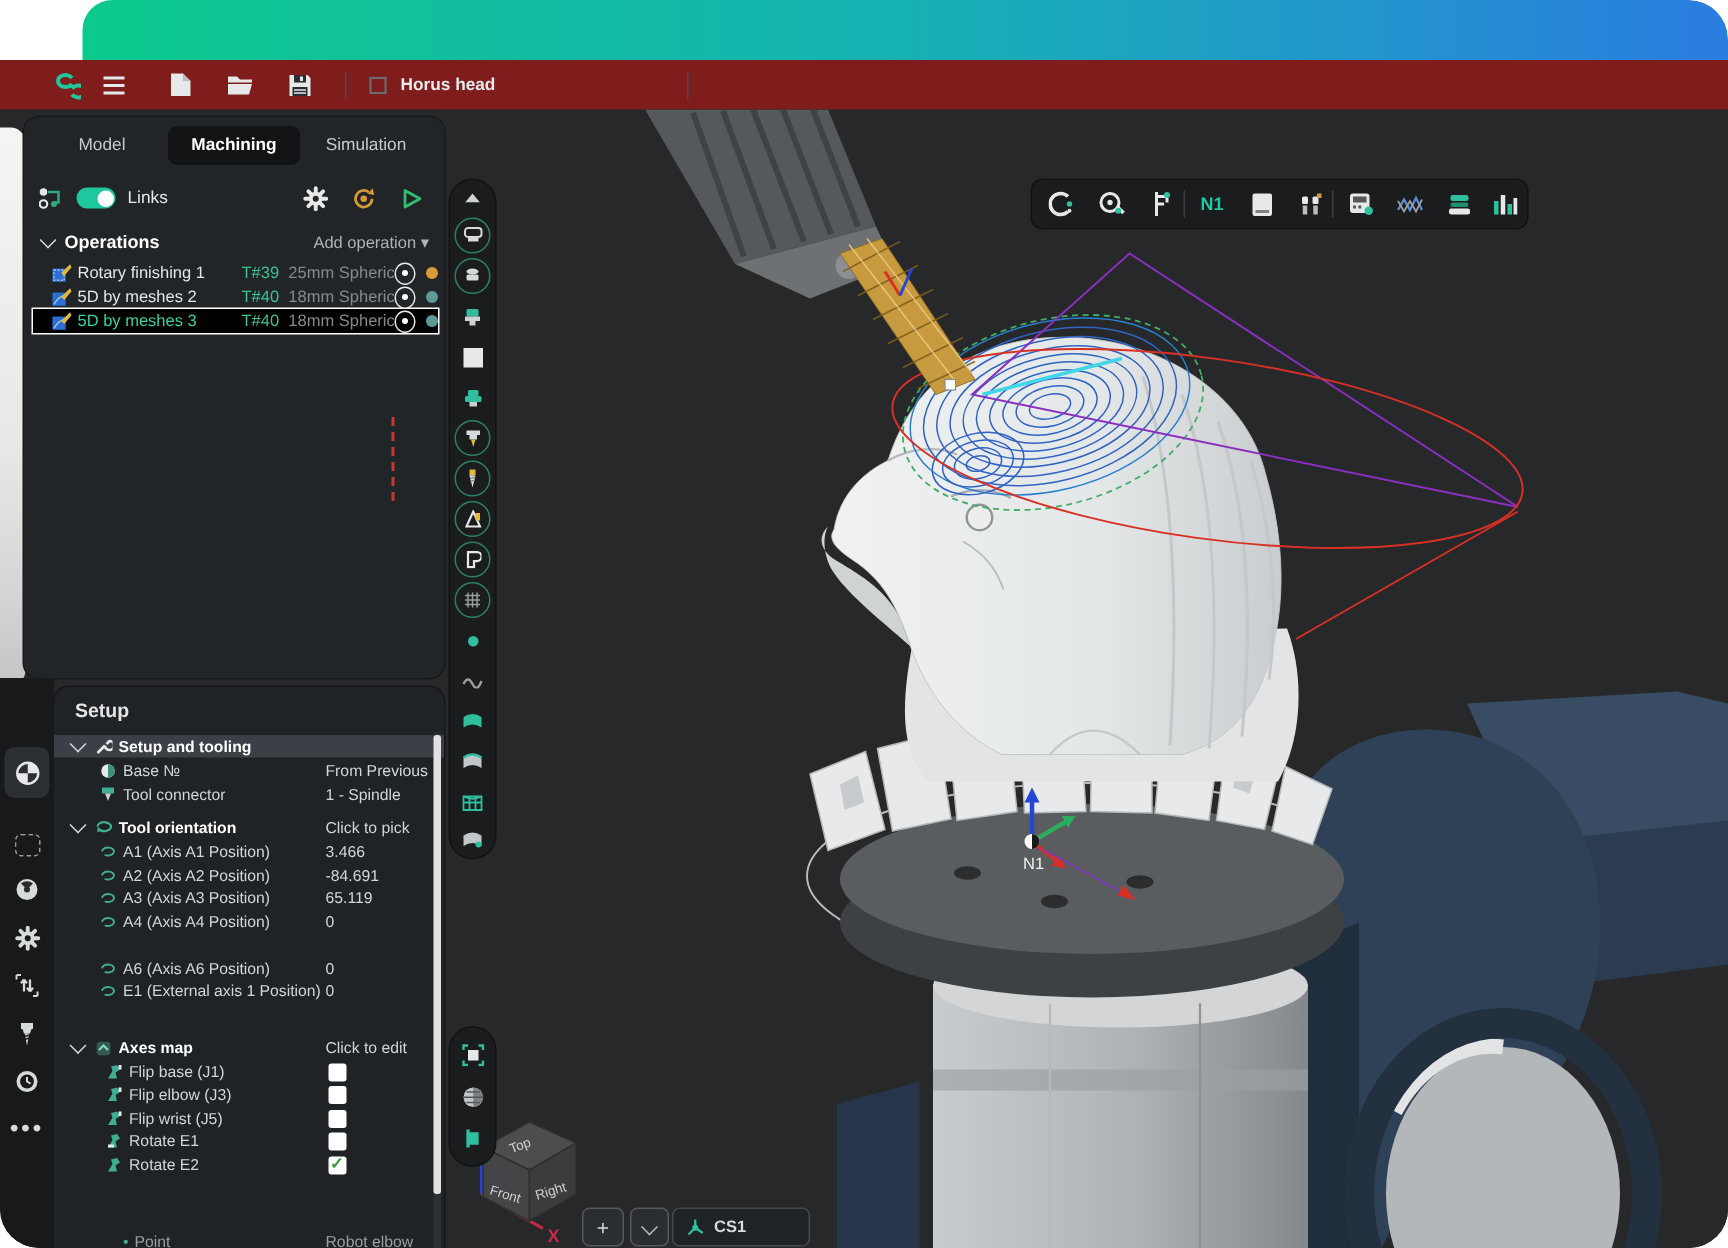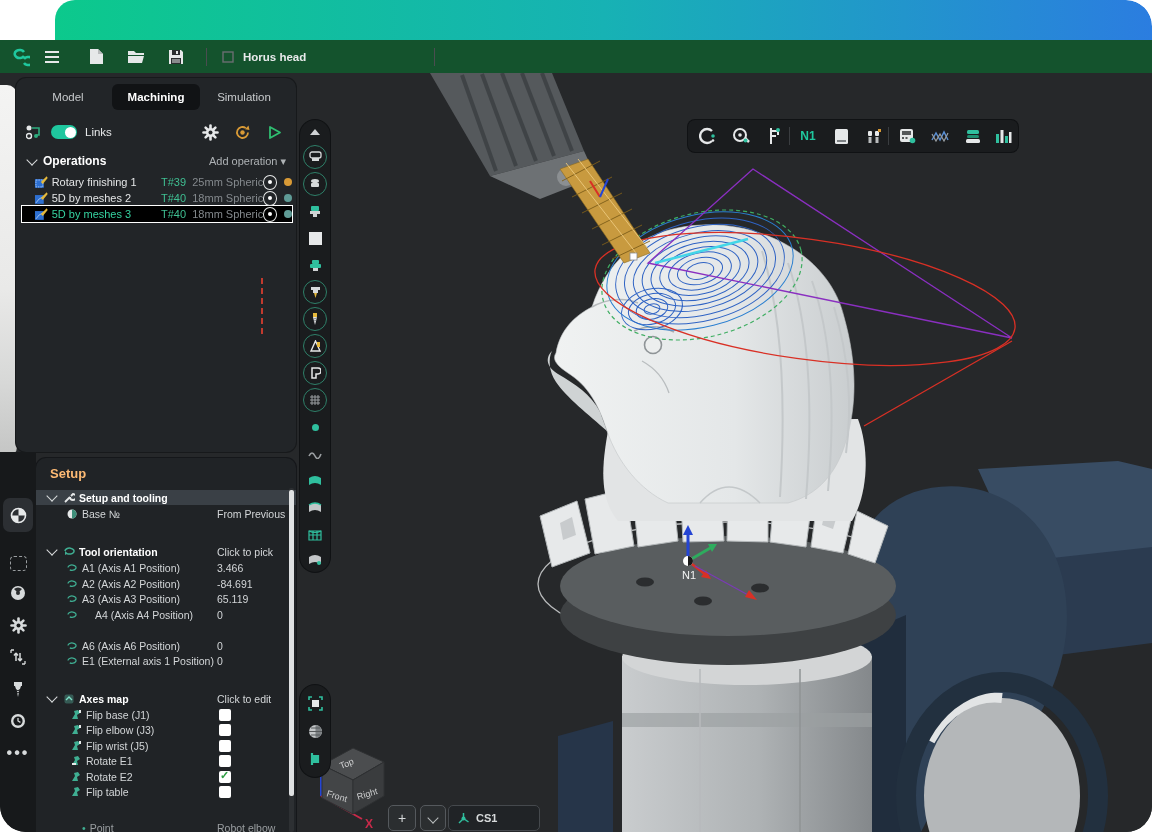--- a/index.html
+++ b/index.html
@@ -2,21 +2,21 @@
 <html><head>
 <meta charset="utf-8">
 <style>
   html,body{margin:0;padding:0;background:#fff;font-family:"Liberation Sans",sans-serif;}
   #win{position:relative;width:1152px;height:832px;border-radius:26px;overflow:hidden;background:#fff;}
   .abs{position:absolute;}
   
   #grad{left:55px;right:0;top:0;height:41px;border-radius:20px 26px 0 0;background:linear-gradient(90deg,#0cc98c,#17b2b4,#2b7de0);}
   
   #app{left:0;right:0;top:40px;bottom:0;background:#26282a;border-radius:20px 0 0 26px;}
-  #titlebar{left:0;right:0;top:0;height:33px;background:#14532d;}
+  #titlebar{left:0;right:0;top:0;height:33px;background:#7f1d1d;padding-left:24px;}
   .tb-ic{display:inline-flex;align-items:center;justify-content:center;width:24px;height:24px;vertical-align:middle;cursor:pointer;}
   .vdiv{width:1px;height:18px;background:#4a4d50;}
   #doc-tab{display:flex;align-items:center;gap:8px;color:#e8eaeb;font-size:11.5px;font-weight:bold;}
   
   #light-edge{left:0;top:45px;width:17px;height:372px;background:linear-gradient(180deg,#f4f4f3 0%,#e9e9e8 55%,#d7d8d7 80%,#c4c5c4 100%);border-radius:0 10px 10px 0;}
   
   #panel{left:16px;top:38px;width:280px;height:374px;background:#222528;border-radius:10px;box-shadow:0 0 0 1px #17191b;}
   .tabs{position:absolute;left:8px;right:8px;top:6px;height:26px;display:flex;}
   .tab{flex:1;display:flex;align-items:center;justify-content:center;font-size:11.5px;color:#c7cacc;border-radius:6px;cursor:pointer;}
   .tab.active{background:#111315;color:#fff;font-weight:bold;}
@@ -31,21 +31,21 @@
   .trow .tl{width:32px;color:#3fbf92;}
   .trow .ds{width:72px;color:#84898d;overflow:hidden;white-space:nowrap;}
   .radio{width:13px;height:13px;border:1.5px solid #e8eaea;border-radius:50%;display:flex;align-items:center;justify-content:center;background:#222528;z-index:2;cursor:pointer;}
   .radio i{width:4px;height:4px;border-radius:50%;background:#fff;}
   .dot{width:8px;height:8px;border-radius:50%;margin-left:7px;}
   .trow.sel{background:#000;outline:1px solid #fff;}
   .trow.sel .nm{color:#35d2a0;}
   #dash-line{left:239px;top:104px;width:0;height:56px;border-left:2px dashed #c23a2e;z-index:1;}
   
   #setup{left:36px;top:418px;width:260px;height:374px;background:#202326;border-radius:10px 10px 0 0;box-shadow:0 0 0 1px #15171a;overflow:hidden;}
-  .s-title{position:absolute;left:14px;top:8px;font-size:13px;font-weight:bold;color:#fdba74;}
+  .s-title{position:absolute;left:14px;top:8px;font-size:13px;font-weight:bold;color:#e5e5e5;}
   .srow{position:absolute;left:0;width:250px;height:15px;display:flex;align-items:center;font-size:10.5px;color:#d3d6d8;}
   .srow.hdr{font-weight:bold;color:#fff;background:#3a4046;}
   .srow .lbl{white-space:nowrap;overflow:hidden;}
   .srow .val{position:absolute;left:181px;width:72px;white-space:nowrap;overflow:hidden;}
   .sic{display:inline-flex;width:12px;height:12px;margin-right:4px;align-items:center;justify-content:center;flex:none;}
   .cbx{position:absolute;left:183px;width:12px;height:12px;background:#fff;border-radius:2px;cursor:pointer;}
   .cbx.on{background:#fff;}
   .cbx.on::after{content:"✓";position:absolute;left:1px;top:-2px;font-size:11px;font-weight:bold;color:#2f9e44;}
   #sb-track{right:2px;top:30px;bottom:0;width:5px;background:#2d3033;border-radius:2px;}
   #sb-thumb{right:2px;top:32px;width:5px;height:306px;background:#dfe1e2;border-radius:2px;cursor:pointer;}
@@ -404,20 +404,30 @@
       <div class="srow" style="top:48px;padding-left:30px;">
         <span class="sic">
             <svg width="10" height="10" viewBox="0 0 10 10">
               <circle cx="5" cy="5" r="4.5" fill="#e6e8e9"></circle>
               <path d="M5 .5 a4.5 4.5 0 0 1 0 9 z" fill="#3f8f7a"></path>
             </svg>
           </span>
         <span class="lbl">Base №</span>
           <span class="val">From Previous</span>
       </div>
+      <div class="srow" style="top:64px;padding-left:30px;">
+        <span class="sic">
+            <svg width="10" height="11" viewBox="0 0 10 11">
+              <rect x="1" y="1" width="8" height="4" fill="#3fae92"></rect>
+              <polygon points="3,5 7,5 5,10" fill="#cfd2d4"></polygon>
+            </svg>
+          </span>
+        <span class="lbl">Tool connector</span>
+          <span class="val">1 - Spindle</span>
+      </div>
 
       <div class="srow" style="top:86px;padding-left:12px;font-weight:bold;color:#fff;">
         <span class="chev"></span>
         <span class="sic">
             <svg width="11" height="9" viewBox="0 0 11 9">
               <path d="M1 4 a4.5 3 0 1 1 2 2.6" fill="none" stroke="#3fae92" stroke-width="1.5"></path>
               <polygon points="1,8 1,4 4,6.5" fill="#3fae92"></polygon>
             </svg>
           </span>
         <span class="lbl">Tool orientation</span>
@@ -444,21 +454,21 @@
         </div>
       <div class="srow" style="top:133px;padding-left:30px;">
           <span class="sic">
             <svg width="10" height="8" viewBox="0 0 11 9">
               <path d="M1 4 a4.5 3 0 1 1 2 2.6" fill="none" stroke="#3fae92" stroke-width="1.4"></path>
             </svg>
           </span>
           <span class="lbl">A3 (Axis A3 Position)</span>
           <span class="val">65.119</span>
         </div>
-      <div class="srow" style="top:149px;padding-left:30px;gap:13px;">
+      <div class="srow" style="top:149px;padding-left:30px;">
           <span class="sic">
             <svg width="10" height="8" viewBox="0 0 11 9">
               <path d="M1 4 a4.5 3 0 1 1 2 2.6" fill="none" stroke="#3fae92" stroke-width="1.4"></path>
             </svg>
           </span>
           <span class="lbl">A4 (Axis A4 Position)</span>
           <span class="val">0</span>
         </div>
       <div class="srow" style="top:180px;padding-left:30px;">
           <span class="sic">
@@ -531,29 +541,20 @@
           <span class="cbx"></span>
         </div>
       <div class="srow" style="top:311px;padding-left:34px;">
           <span class="sic">
             <svg width="11" height="11" viewBox="0 0 11 11">
               <path d="M1 10 L4 5 L3 2 L7 1 L9 4 L6 6 L7 10 Z" fill="#3fae92"></path>
             </svg>
           </span>
           <span class="lbl">Rotate E2</span>
           <span class="cbx on"></span>
-        </div>
-      <div class="srow" style="top:326px;padding-left:34px;">
-          <span class="sic">
-            <svg width="11" height="11" viewBox="0 0 11 11">
-              <path d="M1 10 L4 5 L3 2 L7 1 L9 4 L6 6 L7 10 Z" fill="#3fae92"></path>
-            </svg>
-          </span>
-          <span class="lbl">Flip table</span>
-          <span class="cbx"></span>
         </div>
 
       <div class="srow" style="top:362px;padding-left:46px;color:#9a9ea1;">
         <span style="color:#3fae92;margin-right:4px;">•</span>
           <span class="lbl">Point</span>
         <span class="val">Robot elbow</span>
       </div>
       <div class="abs" id="sb-track"></div>
       <div class="abs" id="sb-thumb"></div>
     </div>

